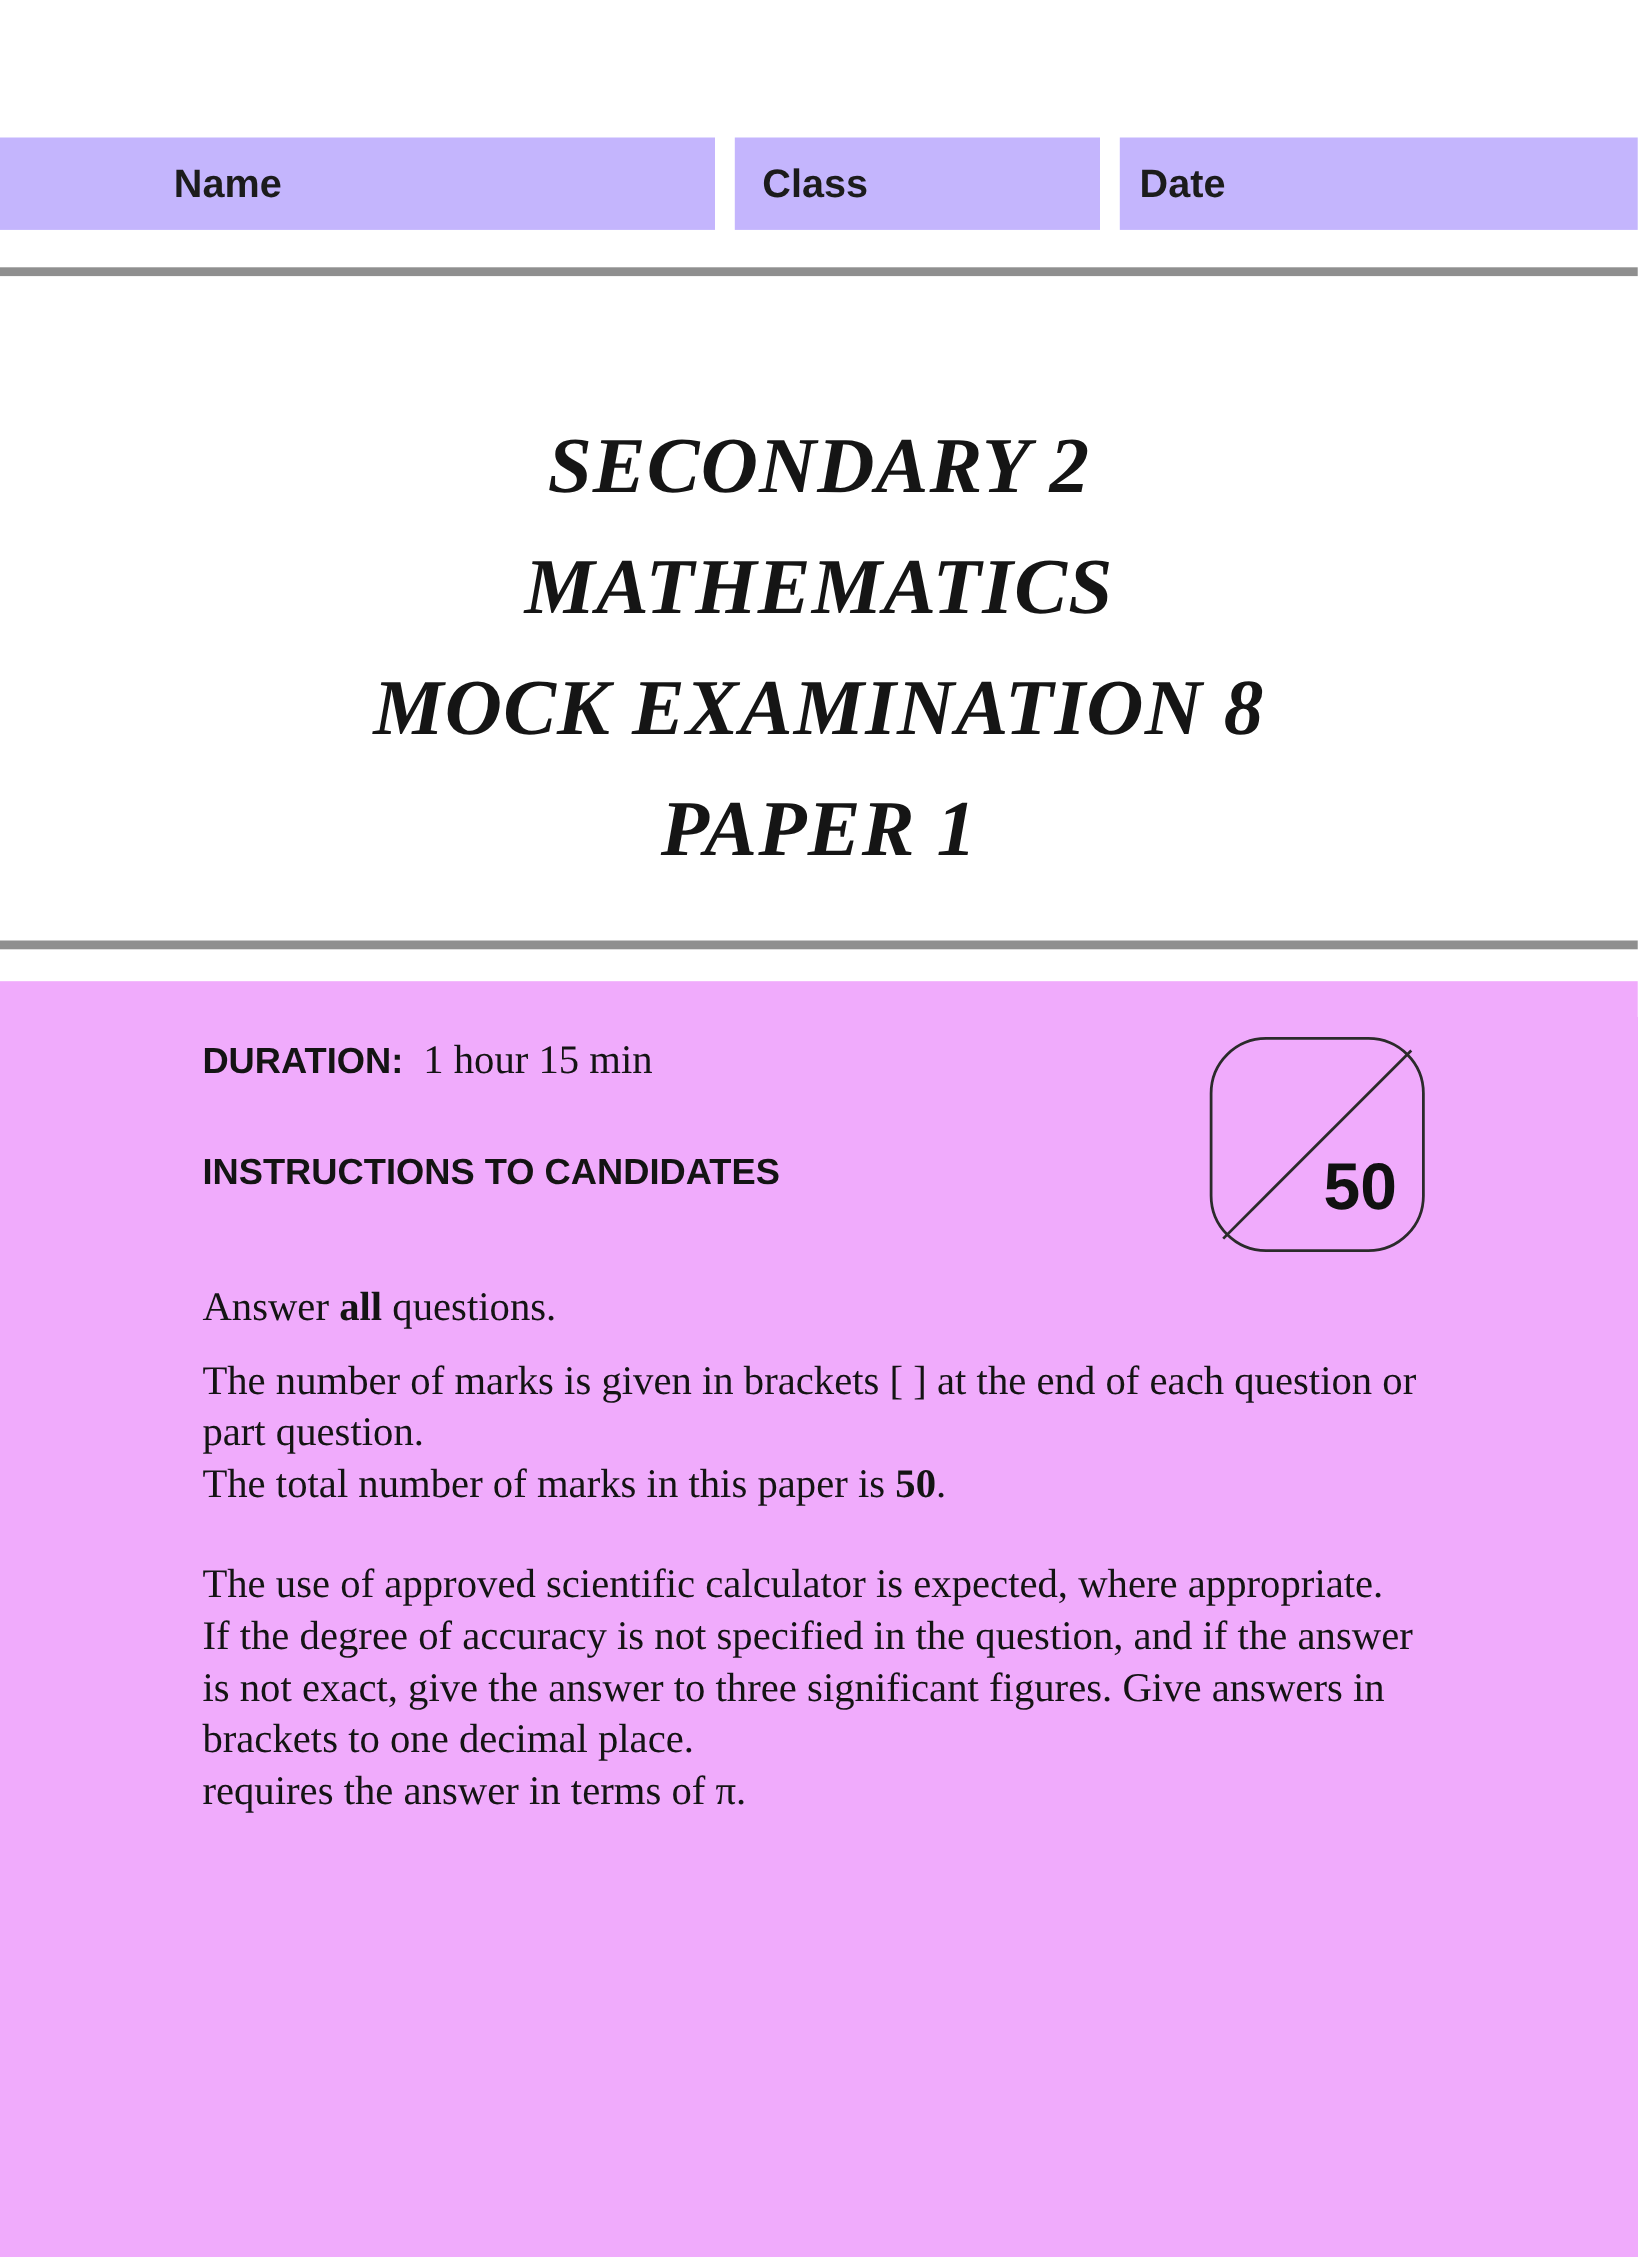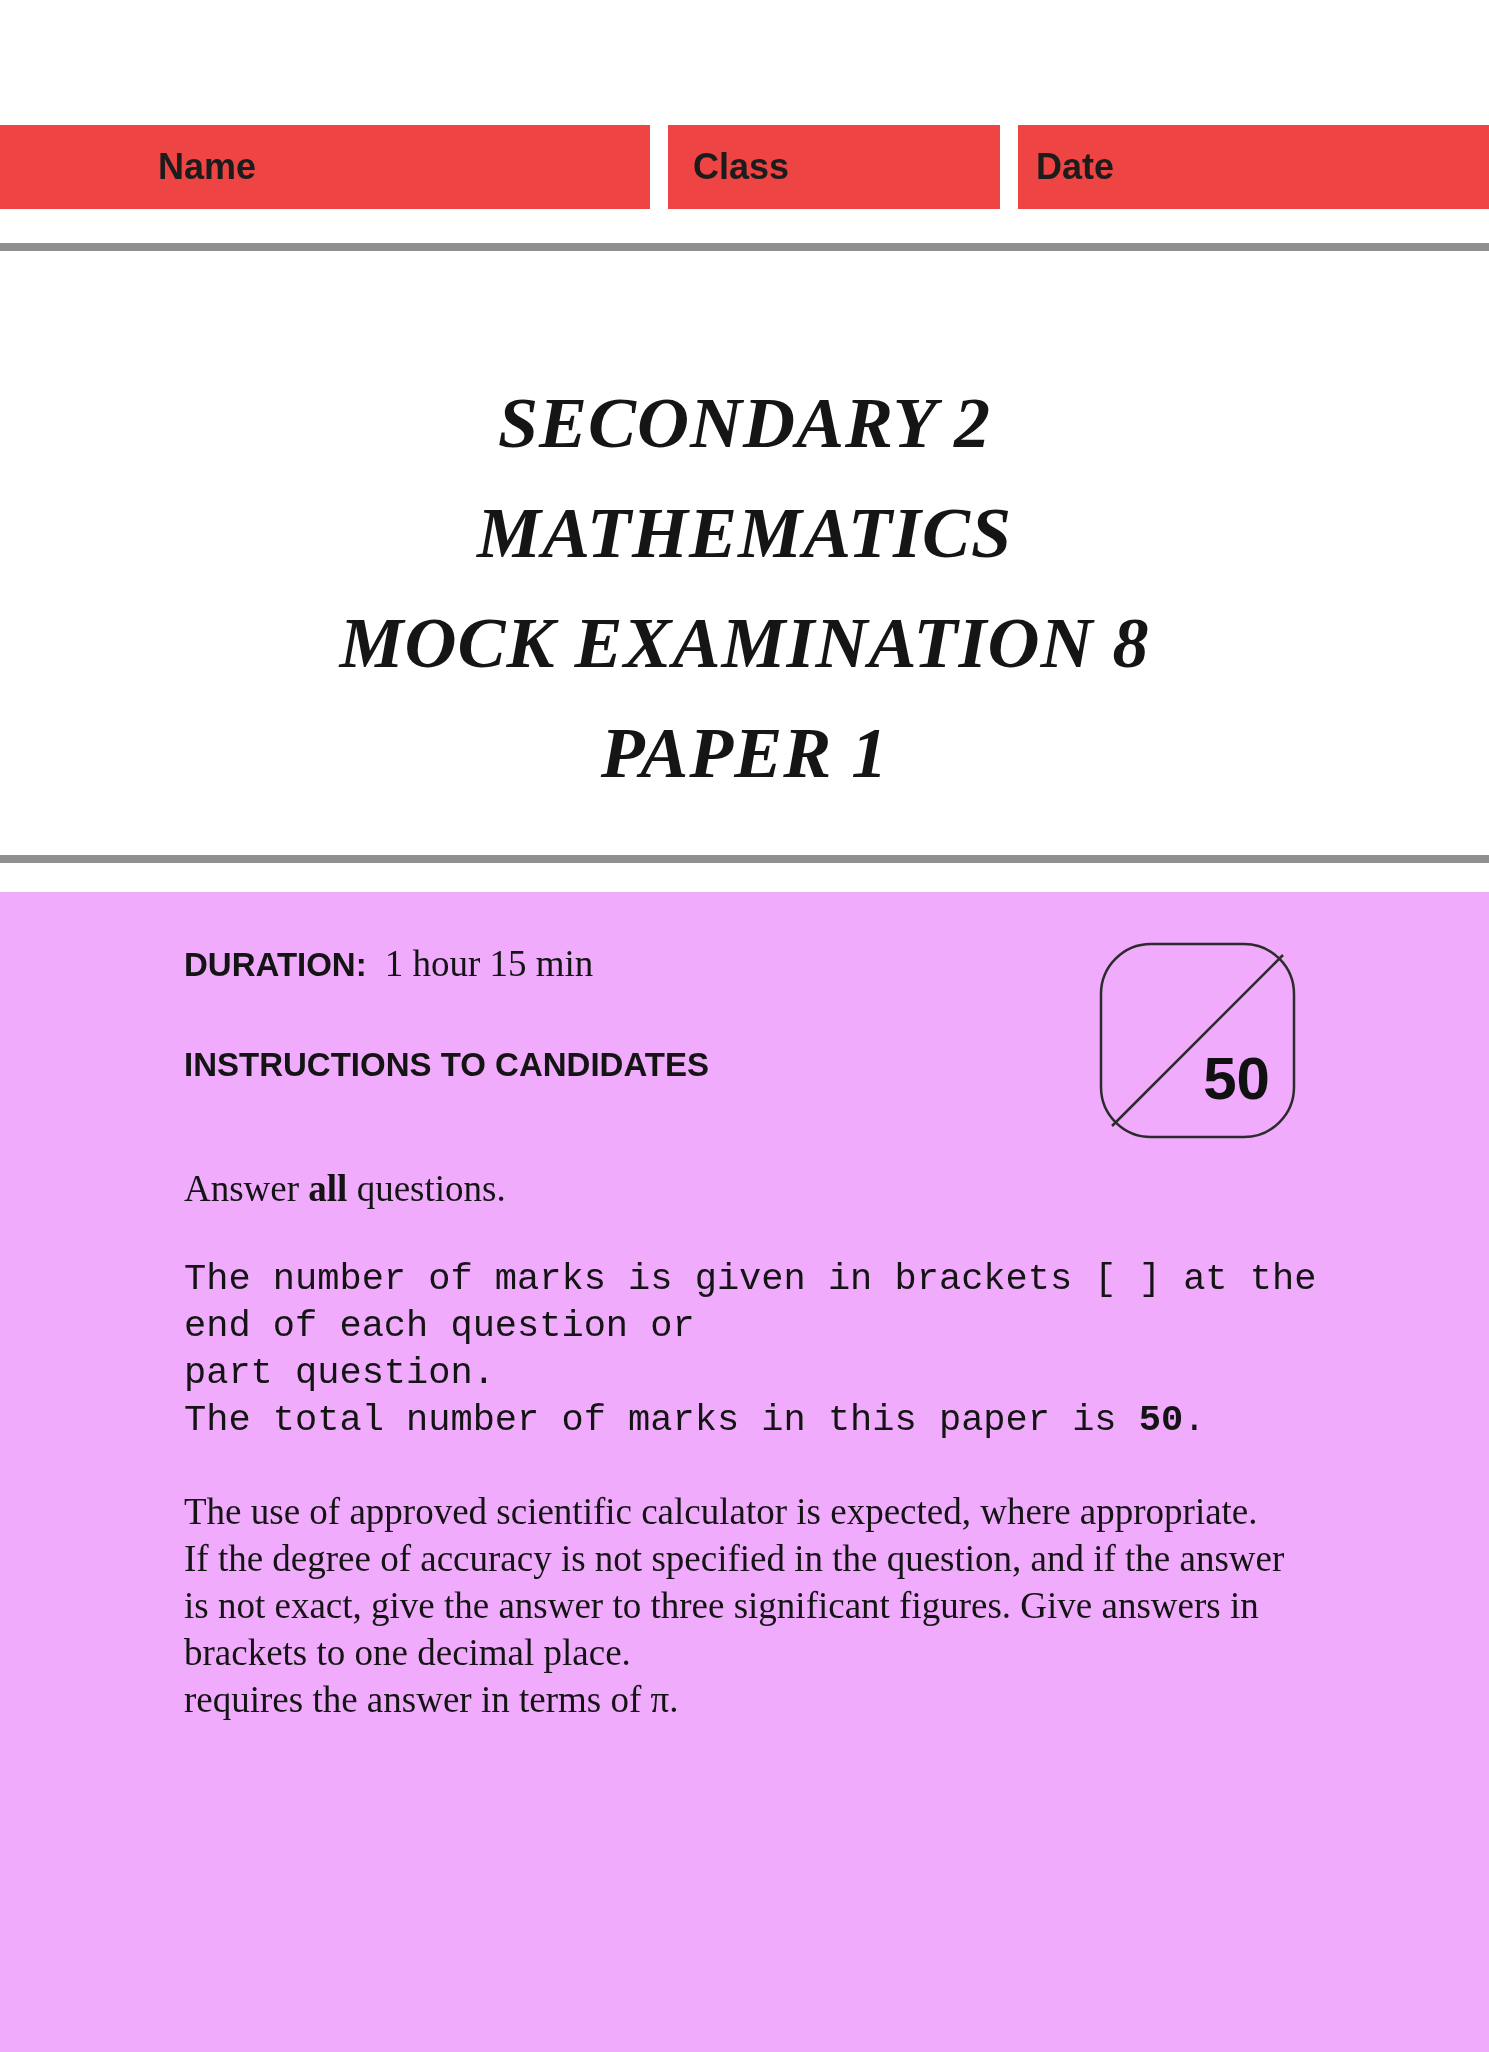--- a/index.html
+++ b/index.html
@@ -16,21 +16,21 @@
 
   
   .header-bar {
     display: flex;
     column-gap: 18px;
     margin-top: 125px;
     height: 84px;
     background: #ffffff;
   }
   .header-cell {
-    background: #ef4444;
+    background: #c4b5fd;
     display: flex;
     align-items: center;
   }
   .header-cell .cell-label {
     font-family: "Liberation Sans", sans-serif;
     font-weight: bold;
     font-size: 36px;
     color: #1c1c1c;
   }
   .cell-name  { width: 650px; padding-left: 158px; }
@@ -93,21 +93,21 @@
     font-weight: bold;
     font-size: 33px;
     color: #141414;
   }
 
   .para {
     font-size: 37px;
     line-height: 47px;
   }
   .para-answer { margin-top: 81px; }
-  .para-marks  { margin-top: 44px; font-family: Liberation Mono, monospace; }
+  .para-marks  { margin-top: 20px; }
   .para-calc   { margin-top: 44px; }
   .para b { font-weight: bold; }
 
   
   .marks-box {
     position: absolute;
     top: 50px;
     right: 193px;
     width: 197px;
     height: 197px;

